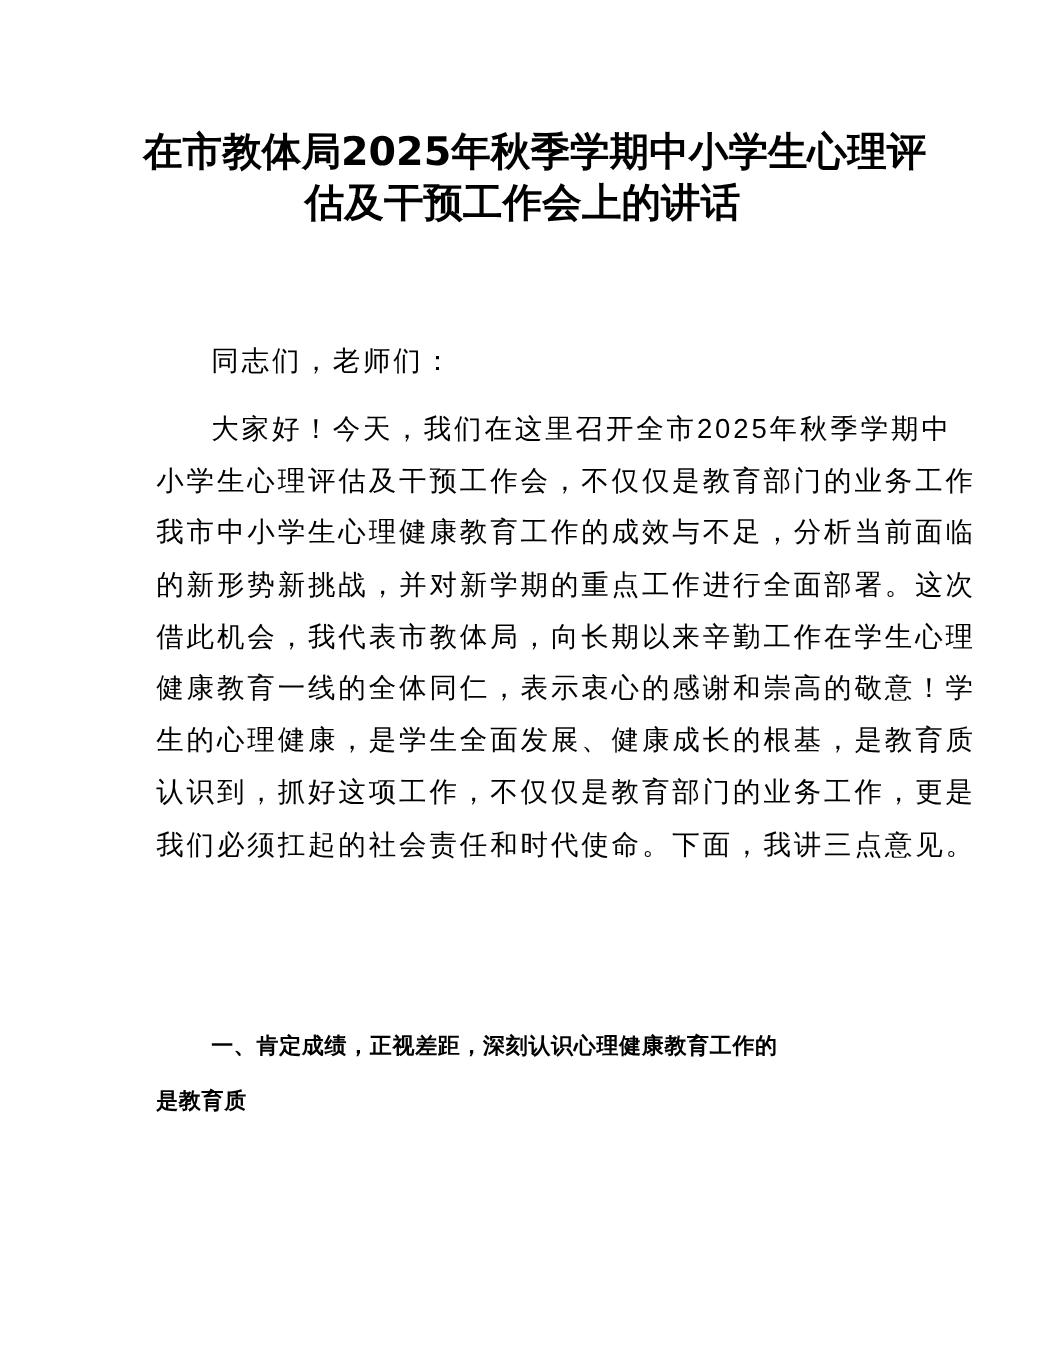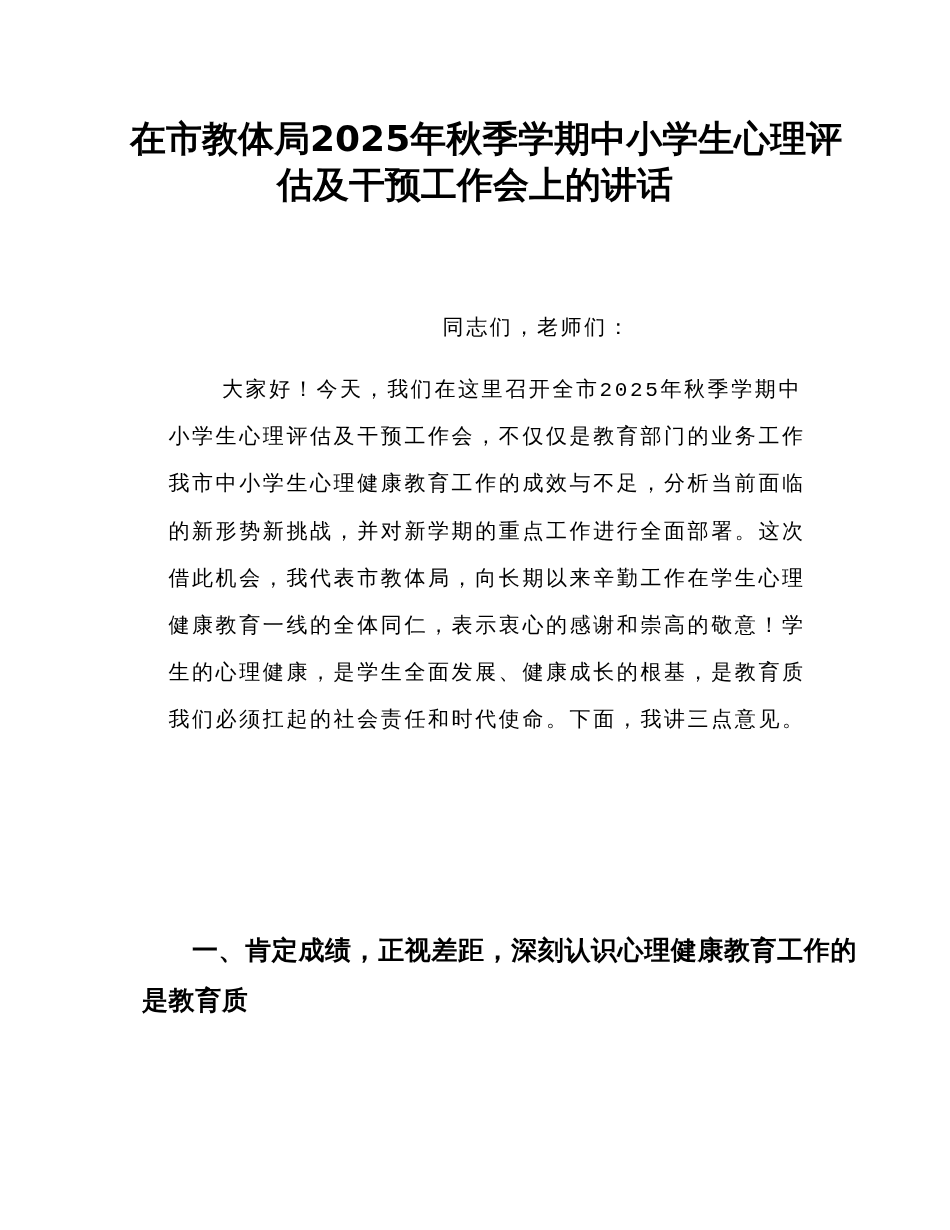--- a/index.html
+++ b/index.html
@@ -36,26 +36,25 @@
       margin: 0;
     }
     .title .line {
       display: block;
       white-space: nowrap;
     }
     .body-text {
       position: absolute;
       left: 142px;
       width: 690px;
-      font-family: Liberation Mono, monospace;
-      font-size: 21px;
+      font-family: Liberation Sans, sans-serif;
+      font-size: 25px;
       line-height: 47.2px;
       letter-spacing: 2.6px;
       margin: 0;
-      text-align: center;
     }
     .body-text .line {
       display: block;
       white-space: nowrap;
     }
     .indent {
       padding-left: 50px;
     }
     .greeting {
       top: 305px;
@@ -63,21 +62,21 @@
     .para1 {
       top: 367px;
     }
     .heading {
       position: absolute;
       left: 142px;
       top: 925px;
       width: 690px;
       font-family: "DejaVu Sans", "Liberation Sans", sans-serif;
       font-weight: bold;
-      font-size: 26px;
+      font-size: 20px;
       line-height: 50px;
       letter-spacing: 0.6px;
       margin: 0;
     }
     .heading .line {
       display: block;
       white-space: nowrap;
     }
   </style>
 </head>
@@ -93,20 +92,21 @@
   <p class="body-text greeting indent">同志们，老师们：</p>
 
   <div class="body-text para1">
     <span class="line indent">大家好！今天，我们在这里召开全市2025年秋季学期中</span>
     <span class="line">小学生心理评估及干预工作会，不仅仅是教育部门的业务工作</span>
     <span class="line">我市中小学生心理健康教育工作的成效与不足，分析当前面临</span>
     <span class="line">的新形势新挑战，并对新学期的重点工作进行全面部署。这次</span>
     <span class="line">借此机会，我代表市教体局，向长期以来辛勤工作在学生心理</span>
     <span class="line">健康教育一线的全体同仁，表示衷心的感谢和崇高的敬意！学</span>
     <span class="line">生的心理健康，是学生全面发展、健康成长的根基，是教育质</span>
+    <span class="line">认识到，抓好这项工作，不仅仅是教育部门的业务工作，更是</span>
     <span class="line">我们必须扛起的社会责任和时代使命。下面，我讲三点意见。</span>
   </div>
 
   <h2 class="heading">
     <span class="line indent">一、肯定成绩，正视差距，深刻认识心理健康教育工作的</span>
     <span class="line">是教育质</span>
   </h2>
 
 </div>
 

